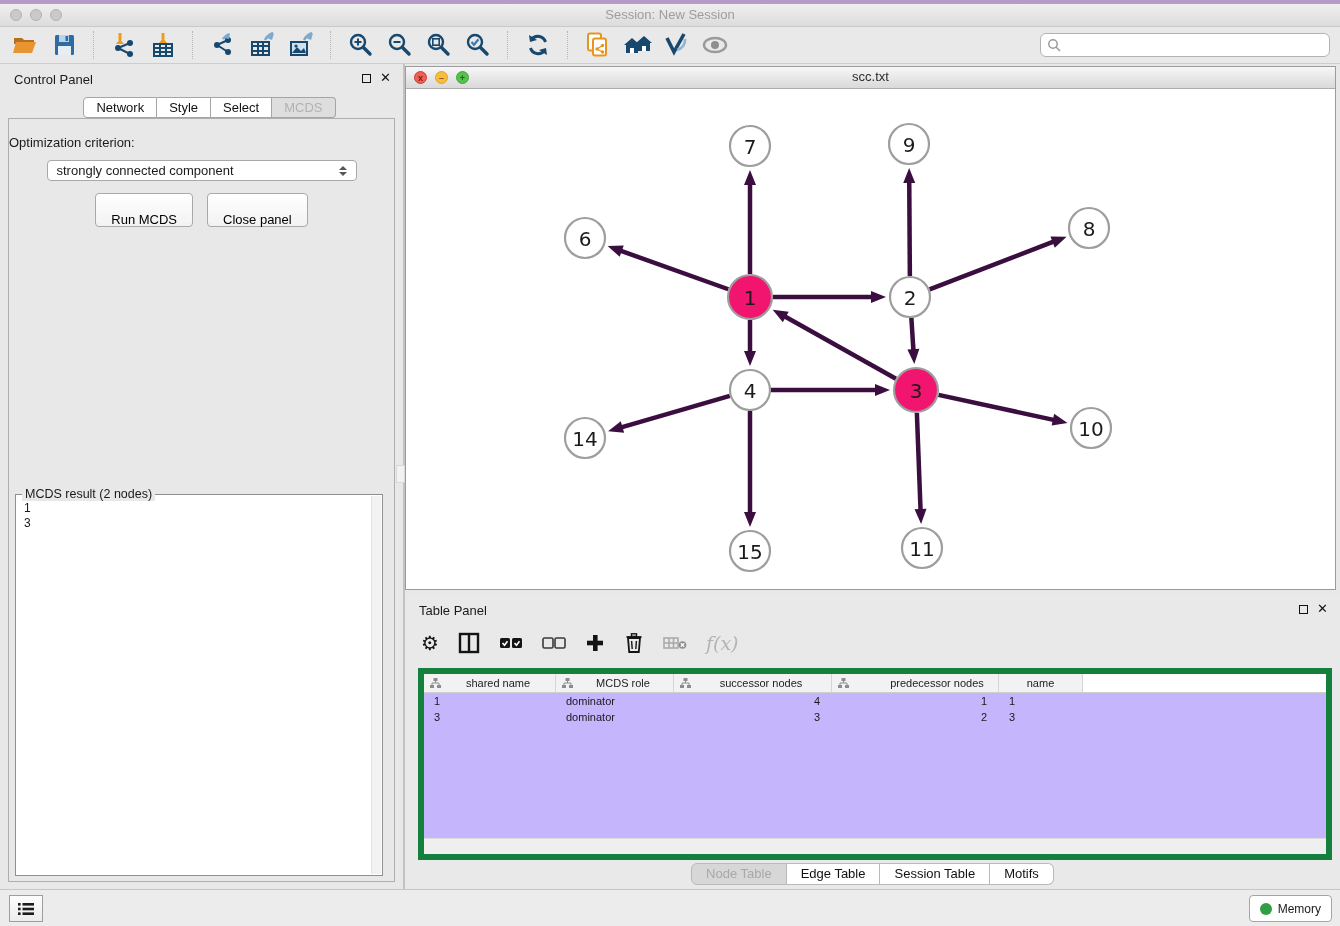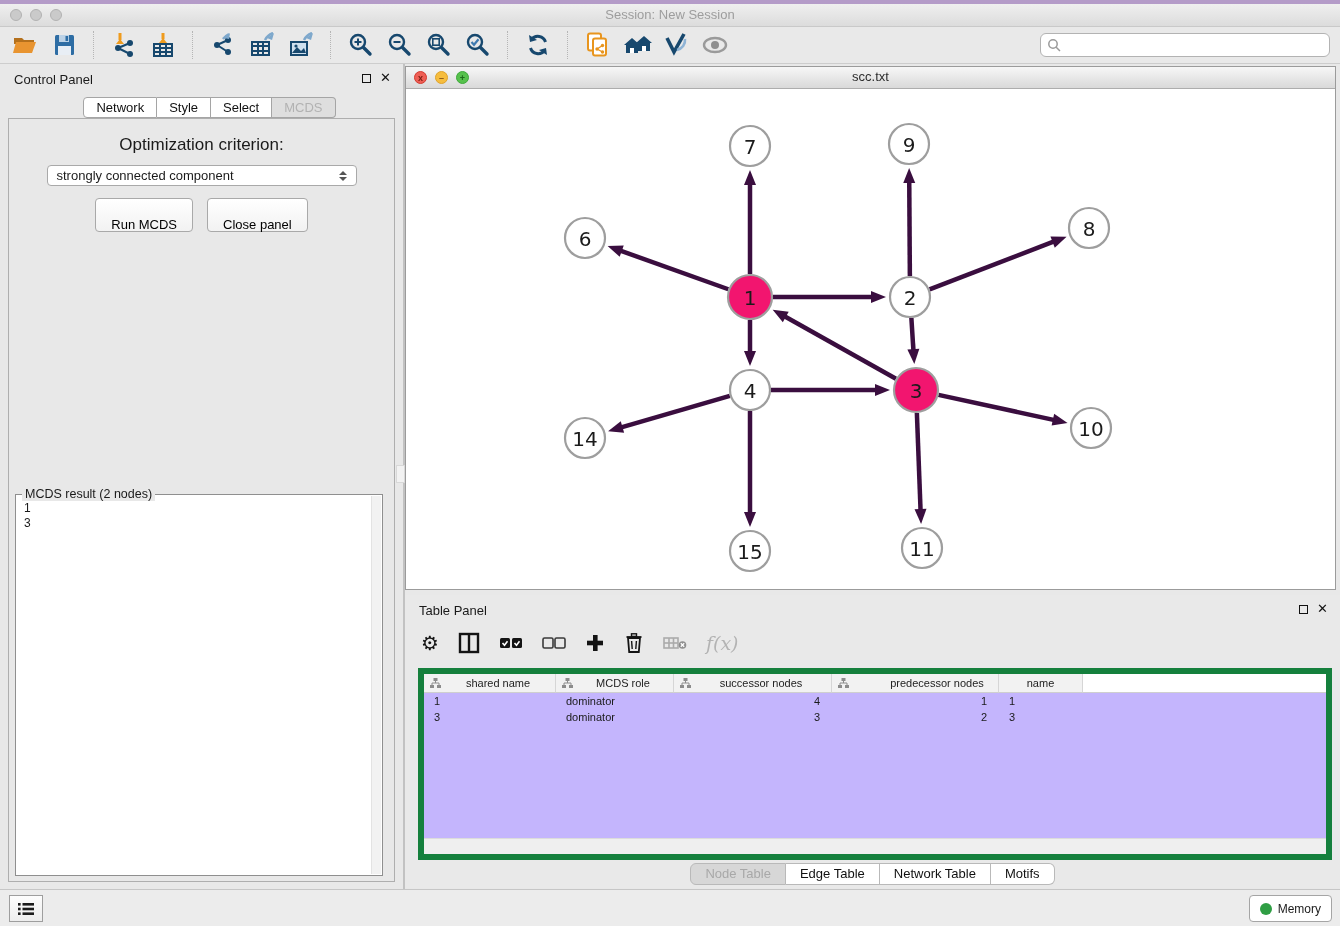--- a/index.html
+++ b/index.html
@@ -30,21 +30,21 @@
   .panel-icons{position:absolute;right:12px;top:9px;display:flex;gap:9px;align-items:center;}
   .ic-float{width:9px;height:9px;border:1.5px solid #111;box-sizing:border-box;display:inline-block;}
   .ic-close{font-size:13px;font-weight:bold;color:#111;line-height:10px;}
   .cp-tabs{position:absolute;top:33px;left:0;right:0;display:flex;justify-content:center;margin-left:16px;}
   .cp-tab{height:19px;line-height:19px;padding:0 12px;font-size:13px;background:#fff;border:1px solid #a5a5a5;
           border-left-width:0;color:#111;}
   .cp-tab:first-child{border-left-width:1px;border-radius:4px 0 0 4px;}
   .cp-tab:last-child{border-radius:0 4px 4px 0;}
   .cp-tab.selected{background:#dedede;color:#b2b2b2;}
   .cp-content{position:absolute;top:54px;left:8px;right:8px;bottom:8px;border:1px solid #aeaeae;background:#e8e8e8;}
-  .opt-label{margin-top:16px;text-align:center;font-size:17px;}
+  .opt-label{margin-top:16px;font-size:13px;}
   .select{margin:10px auto 0;width:310px;height:21px;background:#fff;border:1px solid #a9a9a9;border-radius:4px;
           display:flex;align-items:center;padding:0 9px;font-size:13px;box-sizing:border-box;}
   .select .val{flex:1;}
   .chevrons{display:flex;flex-direction:column;gap:2px;}
   .chevrons i{width:0;height:0;border-left:4px solid transparent;border-right:4px solid transparent;display:block;}
   .chev-up{border-bottom:4px solid #555;}
   .chev-dn{border-top:4px solid #555;}
   .btn-row{margin-top:12px;display:flex;justify-content:center;gap:14px;}
   .btn{height:16px;line-height:19px;padding:16px 15px;background:linear-gradient(#ffffff,#f2f2f2);
        border:1px solid #a9a9a9;border-radius:4px;font-size:13px;}
@@ -520,21 +520,21 @@
               <div class="td" style="width: 158px; text-align: right; padding: 0px 12px 0px 0px;">3</div>
               <div class="td" style="width: 167px; text-align: right; padding: 0px 12px 0px 0px;">2</div>
               <div class="td" style="width: 84px; text-align: left; padding: 0px 0px 0px 10px;">3</div>
             </div>
           </div>
         <div class="hscroll"></div>
       </div>
       <div class="bt-tabs">
           <div class="bt-tab selected">Node Table</div>
           <div class="bt-tab">Edge Table</div>
-          <div class="bt-tab">Network Table</div>
+          <div class="bt-tab">Session Table</div>
           <div class="bt-tab">Motifs</div>
         </div>
     </div>
   </div>
 
   <div class="statusbar">
     <span class="sb-left">
       <svg width="18" height="14" viewBox="0 0 18 14">
           <g fill="#1c1c1c">
             <rect x="1" y="1" width="2.6" height="2.6"></rect>

